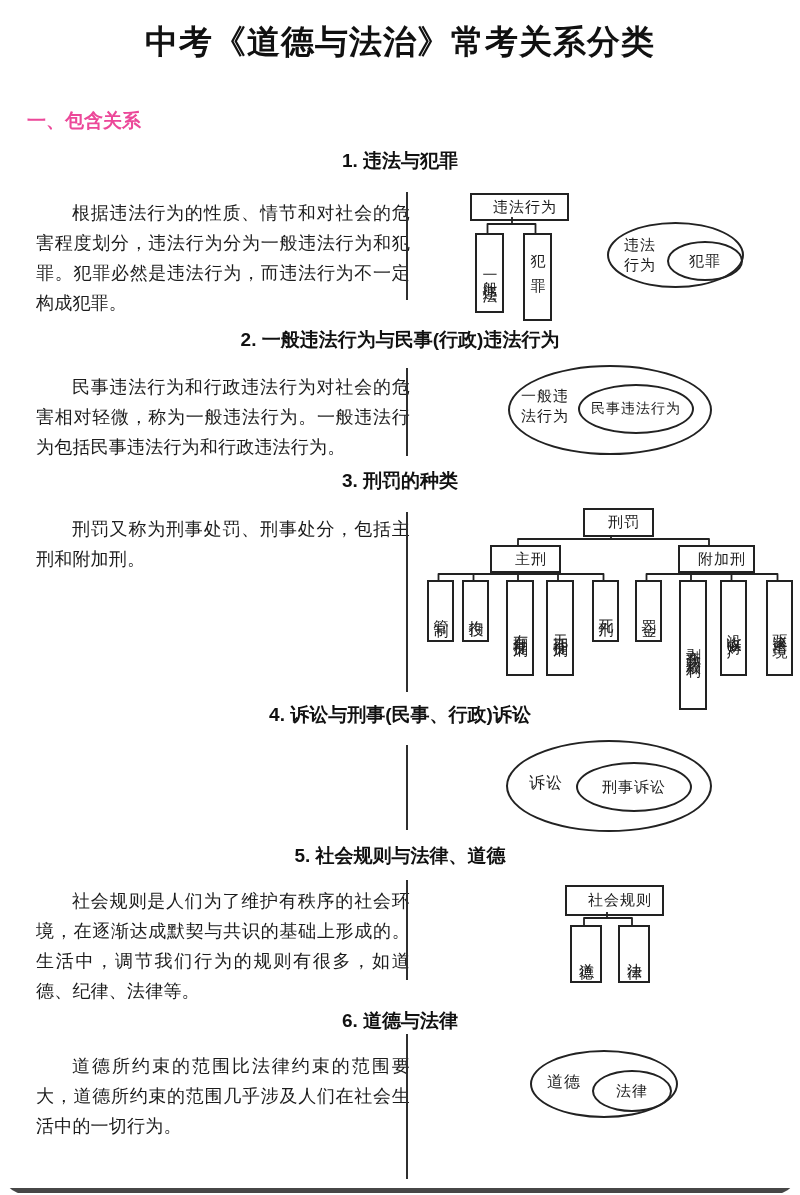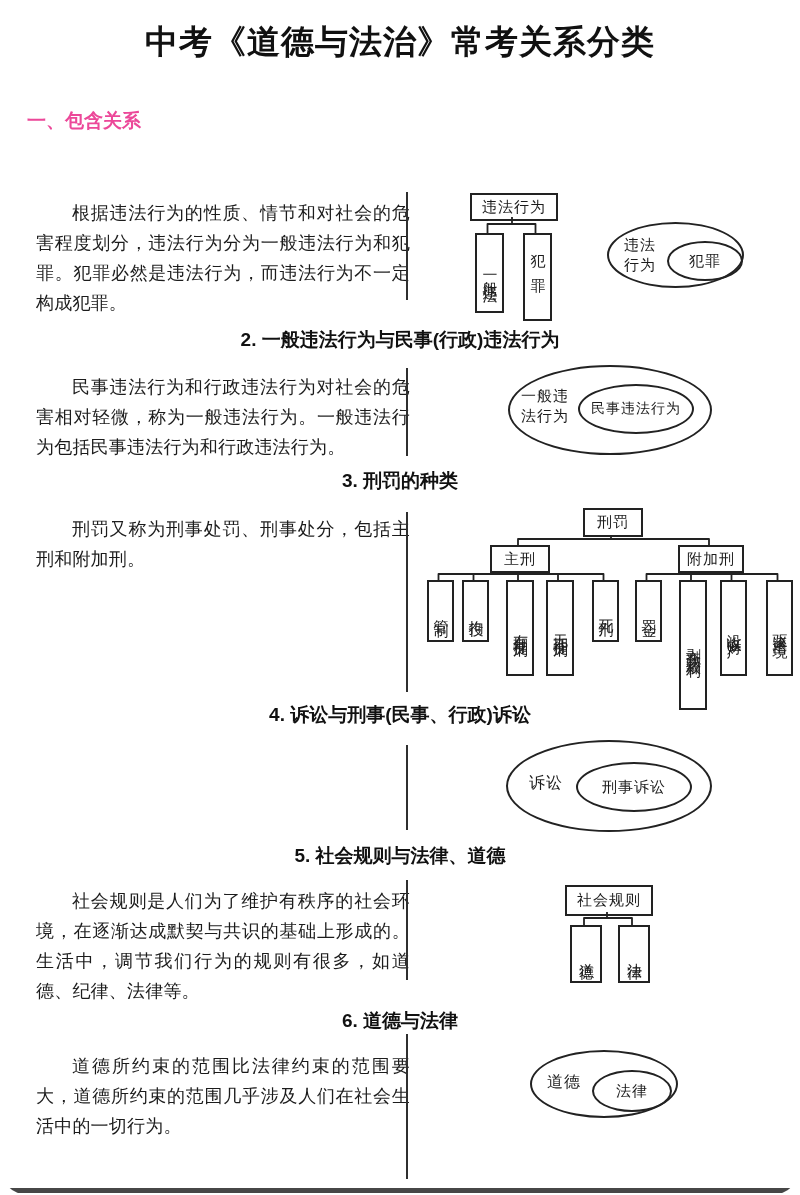--- a/index.html
+++ b/index.html
@@ -12,21 +12,21 @@
   .sec-h{position:absolute;left:0;width:800px;text-align:center;
          font-family:"Liberation Sans",sans-serif;font-weight:bold;font-size:19px;color:#111;}
   #h1{top:148px}#h2{top:327px}#h3{top:468px}#h4{top:702px}#h5{top:843px}#h6{top:1008px}
   .para{position:absolute;left:28px;width:374px;margin:8px;font-size:18px;line-height:30px;
         text-indent:2em;text-align:justify;letter-spacing:.2px;}
   #t1{top:190px}#t2{top:364px}#t3{top:506px}#t4{top:740px}#t5{top:878px}#t6{top:1043px}
   .vdiv{position:absolute;left:406px;width:2px;background:#2f2f2f;}
   #d1{top:192px;height:108px}#d2{top:368px;height:88px}#d3{top:512px;height:180px}
   #d4{top:745px;height:85px}#d5{top:880px;height:100px}#d6{top:1034px;height:145px}
   .hbox{position:absolute;border:2px solid #222;background:#fff;display:flex;align-items:center;
-        justify-content:center;font-size:15px;letter-spacing:1px;}
+        justify-content:center;font-size:15px;letter-spacing:1px;padding-left:11px;}
   .vbox{position:absolute;border:2px solid #222;background:#fff;writing-mode:vertical-rl;
         text-orientation:upright;display:flex;align-items:center;justify-content:center;
         font-size:15px;letter-spacing:.2em;overflow:hidden;}
   .spread{letter-spacing:1.6em;justify-content:flex-start;padding-top:8px;}
   .ellipse{position:absolute;border:2px solid #222;border-radius:50%;background:transparent;
            display:flex;align-items:center;justify-content:center;font-size:15px;letter-spacing:1px;}
   .elabel{position:absolute;text-align:center;font-size:15px;line-height:1.3;letter-spacing:1px;}
   .conn{position:absolute;}
   #bottom-bar{position:absolute;left:0;top:1188px;width:800px;height:5px;background:#474747;}
 
@@ -70,20 +70,21 @@
   #e6-label{left:544px;top:1072px;width:40px;font-size:16px}
 </style>
 </head>
 <body>
 
 <div id="page">
 
   <h1 id="title">中考《道德与法治》常考关系分类</h1>
   <div id="cat">一、包含关系</div>
 
+  <div class="sec-h" id="h1">1. 违法与犯罪</div>
   <p class="para" id="t1">根据违法行为的性质、情节和对社会的危害程度划分，违法行为分为一般违法行为和犯罪。犯罪必然是违法行为，而违法行为不一定构成犯罪。</p>
   <div class="vdiv" id="d1"></div>
   <div class="hbox" id="tr1-root">违法行为</div>
   <svg class="conn" id="tr1-svg" width="120" height="16" viewBox="0 0 120 16">
     <path d="M57 0 V7 M32.5 16 V7 H80.5 V16" fill="none" stroke="#222" stroke-width="1.8" stroke-linejoin="round"></path>
   </svg>
   <div class="vbox" id="tr1-c0">一般违法</div>
   <div class="vbox spread" id="tr1-c1">犯罪</div>
   <div class="ellipse" id="e1-outer"></div>
   <div class="elabel" id="e1-label">

